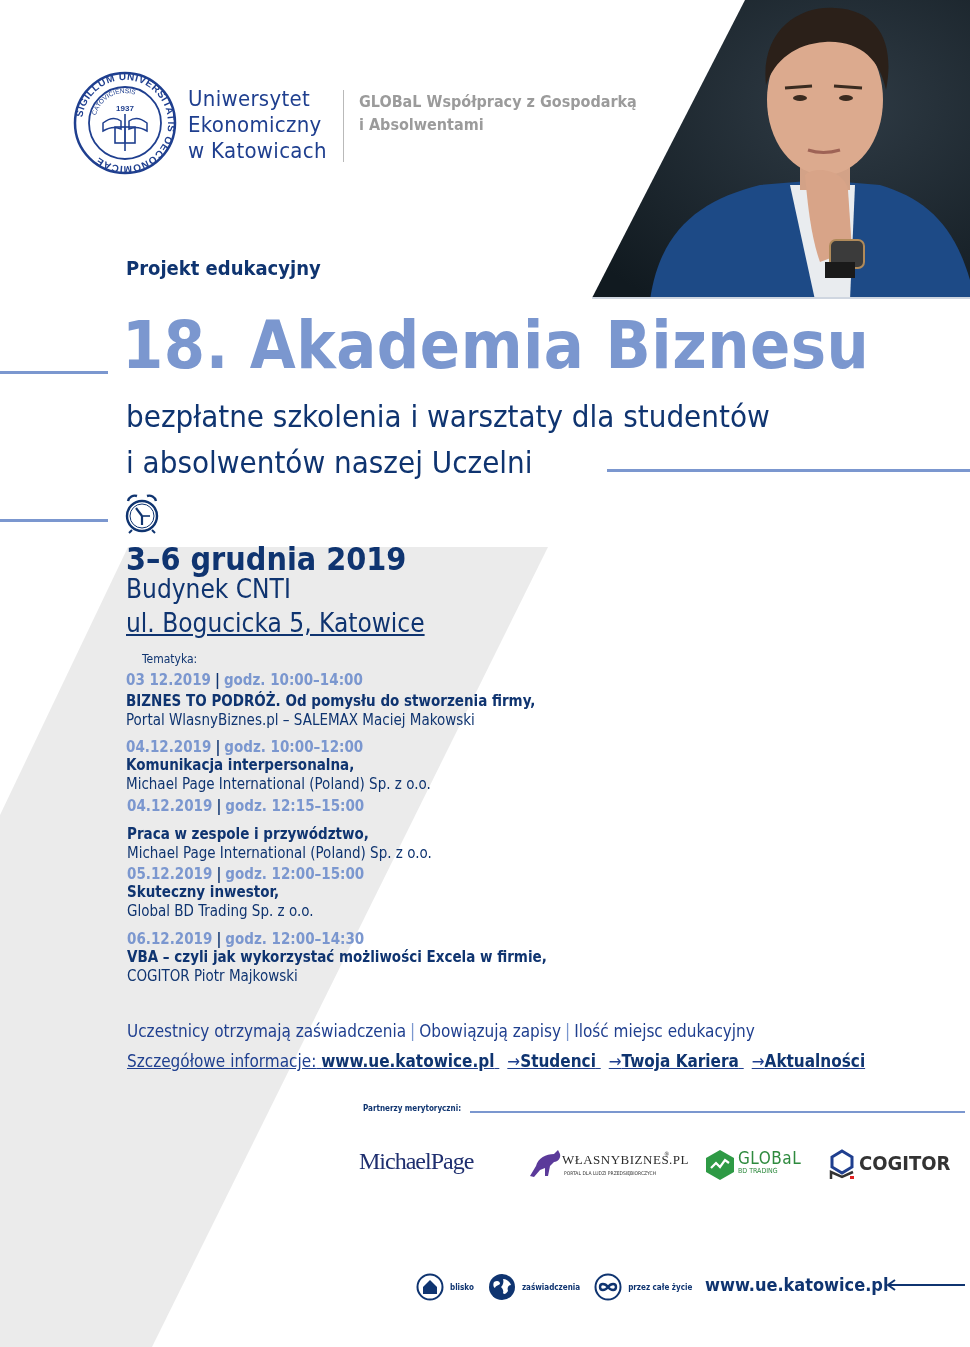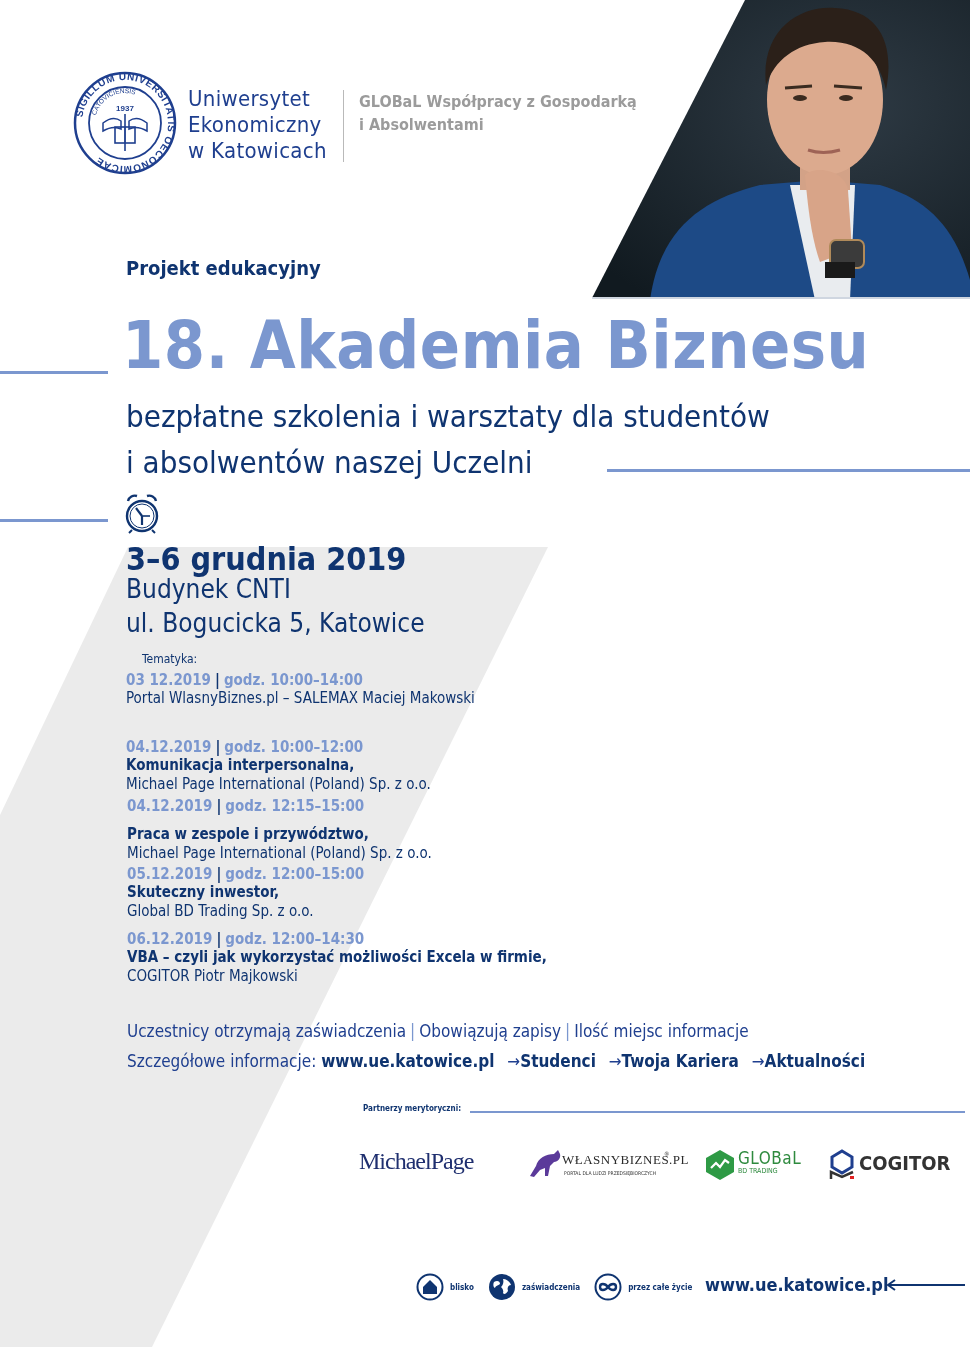--- a/index.html
+++ b/index.html
@@ -17,32 +17,32 @@
   .vsep { left:343px; top:90px; width:1px; height:72px; background:#b9b9b9; }
   .office { left:359px; top:90px; font-size:16px; line-height:23px; color:#9b9b9b; font-weight:bold; white-space:nowrap; }
 
   .project { left:126px; top:256px; font-size:20px; font-weight:bold; color:#0f3470; }
   .title { left:122px; top:306px; font-size:66px; font-weight:bold; color:#7b97cf; letter-spacing:0.5px; white-space:nowrap; line-height:80px; }
   .subtitle { left:126px; top:393px; font-size:31px; line-height:46px; color:#0f3470; white-space:nowrap; }
 
   .clock { left:123px; top:492px; width:38px; height:42px; }
   .dates { left:126px; top:540px; font-size:32px; font-weight:bold; color:#0f3470; white-space:nowrap; }
   .venue1 { left:126px; top:574px; font-size:26px; color:#0f3470; white-space:nowrap; }
-  .venue2 { left:126px; top:608px; font-size:26px; color:#0f3470; white-space:nowrap; }
+  .venue2 { left:126px; top:608px; font-size:26px; color:#0f3470; white-space:nowrap;text-decoration:underline; }
 
   .topics-label { left:142px; top:652px; font-size:12px; font-weight:normal; }
   .session { position:absolute; left:126px; white-space:nowrap; }
   .session .when { font-size:15px; font-weight:bold; color:#7b97cf; line-height:18px; }
   .session .when .bar { color:#0f3470; padding:0 4px; font-weight:bold; }
   .session .topic { font-size:15px; font-weight:bold; color:#0f3470; line-height:19px; }
   .session .org { font-size:15px; color:#0f3470; line-height:19px; }
 
   .notes { left:127px; top:1021px; font-size:17px; color:#1f3f8f; white-space:nowrap; }
   .notes .sep { color:#7b97cf; padding:0 4px; }
-  .info { left:127px; top:1051px; font-size:17px; color:#1f3f8f; white-space:nowrap; }
+  .info { left:127px; top:1051px; font-size:17px; color:#1f3f8f; white-space:nowrap;text-decoration:underline; }
   .info b { color:#0f3470; }
   .info .arrow { color:#1f3f8f; font-weight:normal; padding-left:8px; }
 
   .partners-label { left:363px; top:1104px; font-size:8px; font-weight:bold; color:#0f3470; white-space:nowrap; }
   .partners-line { left:470px; top:1111px; width:495px; height:2px; background:#7b97cf; }
 
   .logo-mp { left:359px; top:1148px; font-family:"Liberation Serif","DejaVu Serif",serif; font-size:24px; color:#1f2f6f; letter-spacing:-1px; white-space:nowrap; }
   .logo-wb { left:528px; top:1148px; width:150px; height:32px; }
   .logo-wb .name { position:absolute; left:34px; top:4px; font-family:"Liberation Serif",serif; font-size:13px; color:#2b2b2b; letter-spacing:0.5px; white-space:nowrap; }
   .logo-wb .tag { position:absolute; left:36px; top:22px; font-size:5px; color:#333; white-space:nowrap; }
@@ -156,20 +156,21 @@
   <line x1="29" y1="38" x2="32" y2="41" stroke="#0f3470" stroke-width="2"></line>
 </svg>
 <div class="abs dates">3–6 grudnia 2019</div>
 <div class="abs venue1">Budynek CNTI</div>
 <div class="abs venue2">ul. Bogucicka 5, Katowice</div>
 
 <div class="abs topics-label navy">Tematyka:</div>
 
 <div class="session" style="top:671px;">
   <div class="when"><span>03 12.2019</span><span class="bar">|</span><span>godz. 10:00–14:00</span></div>
+  <div class="topic" style="margin-top:3px">BIZNES TO PODRÓŻ. Od pomysłu do stworzenia firmy,</div>
   <div class="org">Portal WlasnyBiznes.pl – SALEMAX Maciej Makowski</div>
 </div>
 
 <div class="session" style="top:738px;">
   <div class="when"><span>04.12.2019</span><span class="bar">|</span><span>godz.  10:00–12:00</span></div>
   <div class="topic">Komunikacja interpersonalna,</div>
   <div class="org">Michael Page International (Poland) Sp. z o.o.</div>
 </div>
 
 <div class="session" style="top:797px;left:127px;">
@@ -184,21 +185,21 @@
   <div class="org">Global BD Trading Sp. z o.o.</div>
 </div>
 
 <div class="session" style="top:930px;left:127px;">
   <div class="when"><span>06.12.2019</span><span class="bar">|</span><span>godz. 12:00–14:30</span></div>
   <div class="topic">VBA – czyli jak wykorzystać możliwości Excela w firmie,</div>
   <div class="org">COGITOR Piotr Majkowski</div>
 </div>
 
 <div class="abs notes">
-  <span>Uczestnicy otrzymają zaświadczenia</span><span class="sep">|</span><span>Obowiązują zapisy</span><span class="sep">|</span><span>Ilość miejsc informacje</span>
+  <span>Uczestnicy otrzymają zaświadczenia</span><span class="sep">|</span><span>Obowiązują zapisy</span><span class="sep">|</span><span>Ilość miejsc edukacyjny</span>
 </div>
 <div class="abs info">
   <span>Szczegółowe informacje:</span>
   <b>www.ue.katowice.pl</b>
   <span class="arrow">→</span><b>Studenci</b>
   <span class="arrow">→</span><b>Twoja Kariera</b>
   <span class="arrow">→</span><b>Aktualności</b>
 </div>
 
 <div class="abs partners-label">Partnerzy merytoryczni:</div>

